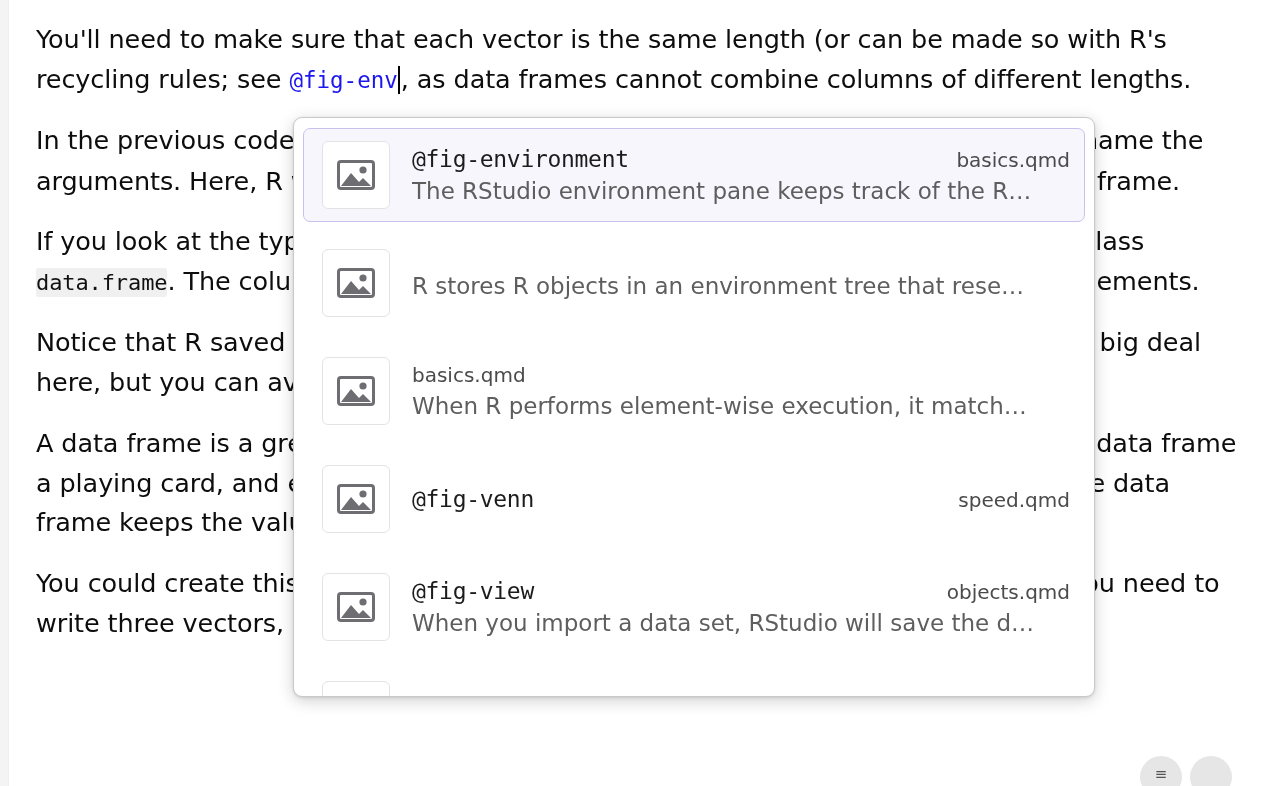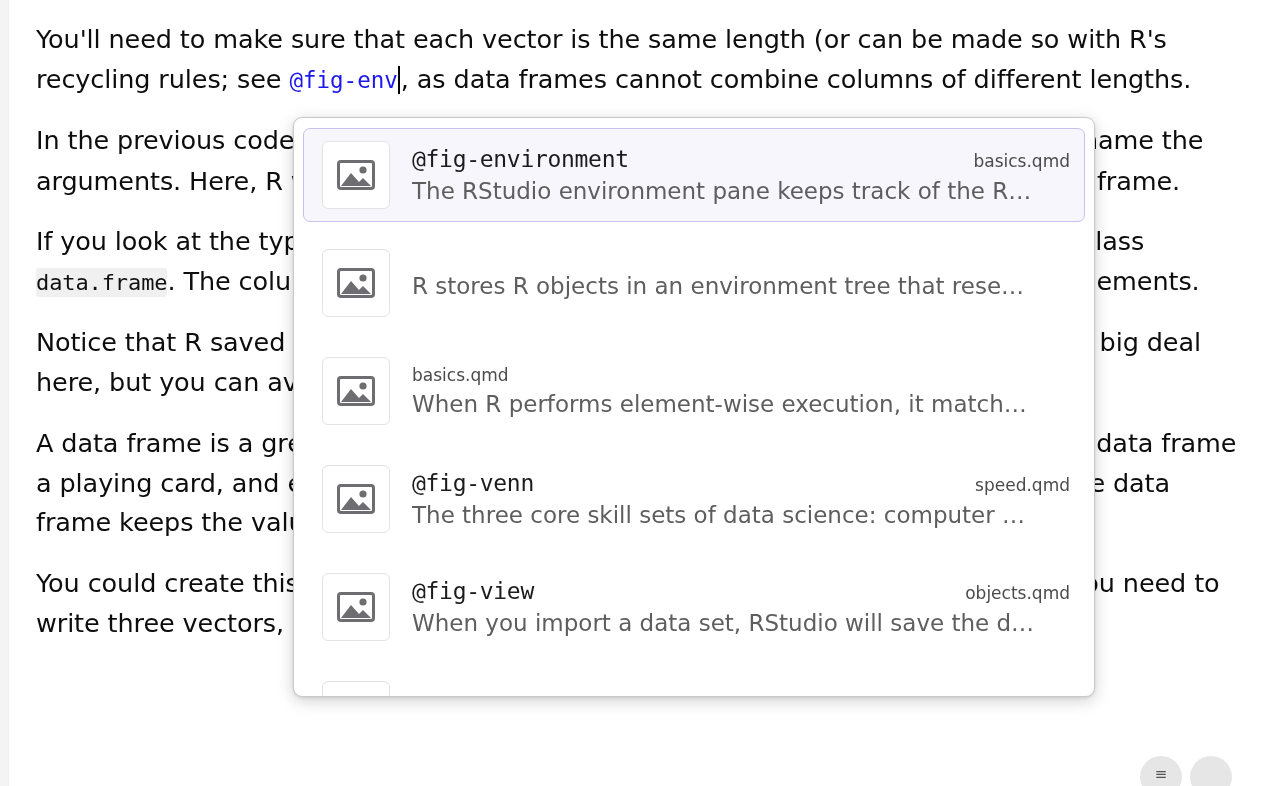--- a/index.html
+++ b/index.html
@@ -136,21 +136,21 @@
   .ac-label {
     font-family: "DejaVu Sans Mono", monospace;
     font-size: 23px;
     color: #1c1c1c;
     white-space: nowrap;
     letter-spacing: -0.3px;
   }
 
   .ac-file {
     font-family: "DejaVu Sans", sans-serif;
-    font-size: 17px;
+    font-size: 20px;
     color: #4b4b4b;
     white-space: nowrap;
   }
 
   .ac-desc {
     margin-top: 6px;
     font-family: "DejaVu Sans", sans-serif;
     font-size: 23px;
     color: #5e5e5e;
     white-space: nowrap;
@@ -274,21 +274,20 @@
             <rect x="1.5" y="1.5" width="35" height="27" rx="2.5" fill="none" stroke="#6d6d72" stroke-width="3"></rect>
             <circle cx="26" cy="10" r="3.6" fill="#6d6d72"></circle>
             <path d="M4 26 L14 13 L22 22 L26 18 L34 26 Z" fill="#6d6d72"></path>
           </svg>
         </div>
         <div class="ac-body">
           <div class="ac-row1">
             <span class="ac-label">@fig-venn</span>
             <span class="ac-file">speed.qmd</span>
           </div>
-          <div class="ac-desc">The three core skill sets of data science: computer …</div>
         </div>
       </div>
 
       <div class="ac-item">
         <div class="ac-thumb">
           <svg width="38" height="30" viewBox="0 0 38 30" aria-hidden="true">
             <rect x="1.5" y="1.5" width="35" height="27" rx="2.5" fill="none" stroke="#6d6d72" stroke-width="3"></rect>
             <circle cx="26" cy="10" r="3.6" fill="#6d6d72"></circle>
             <path d="M4 26 L14 13 L22 22 L26 18 L34 26 Z" fill="#6d6d72"></path>
           </svg>

